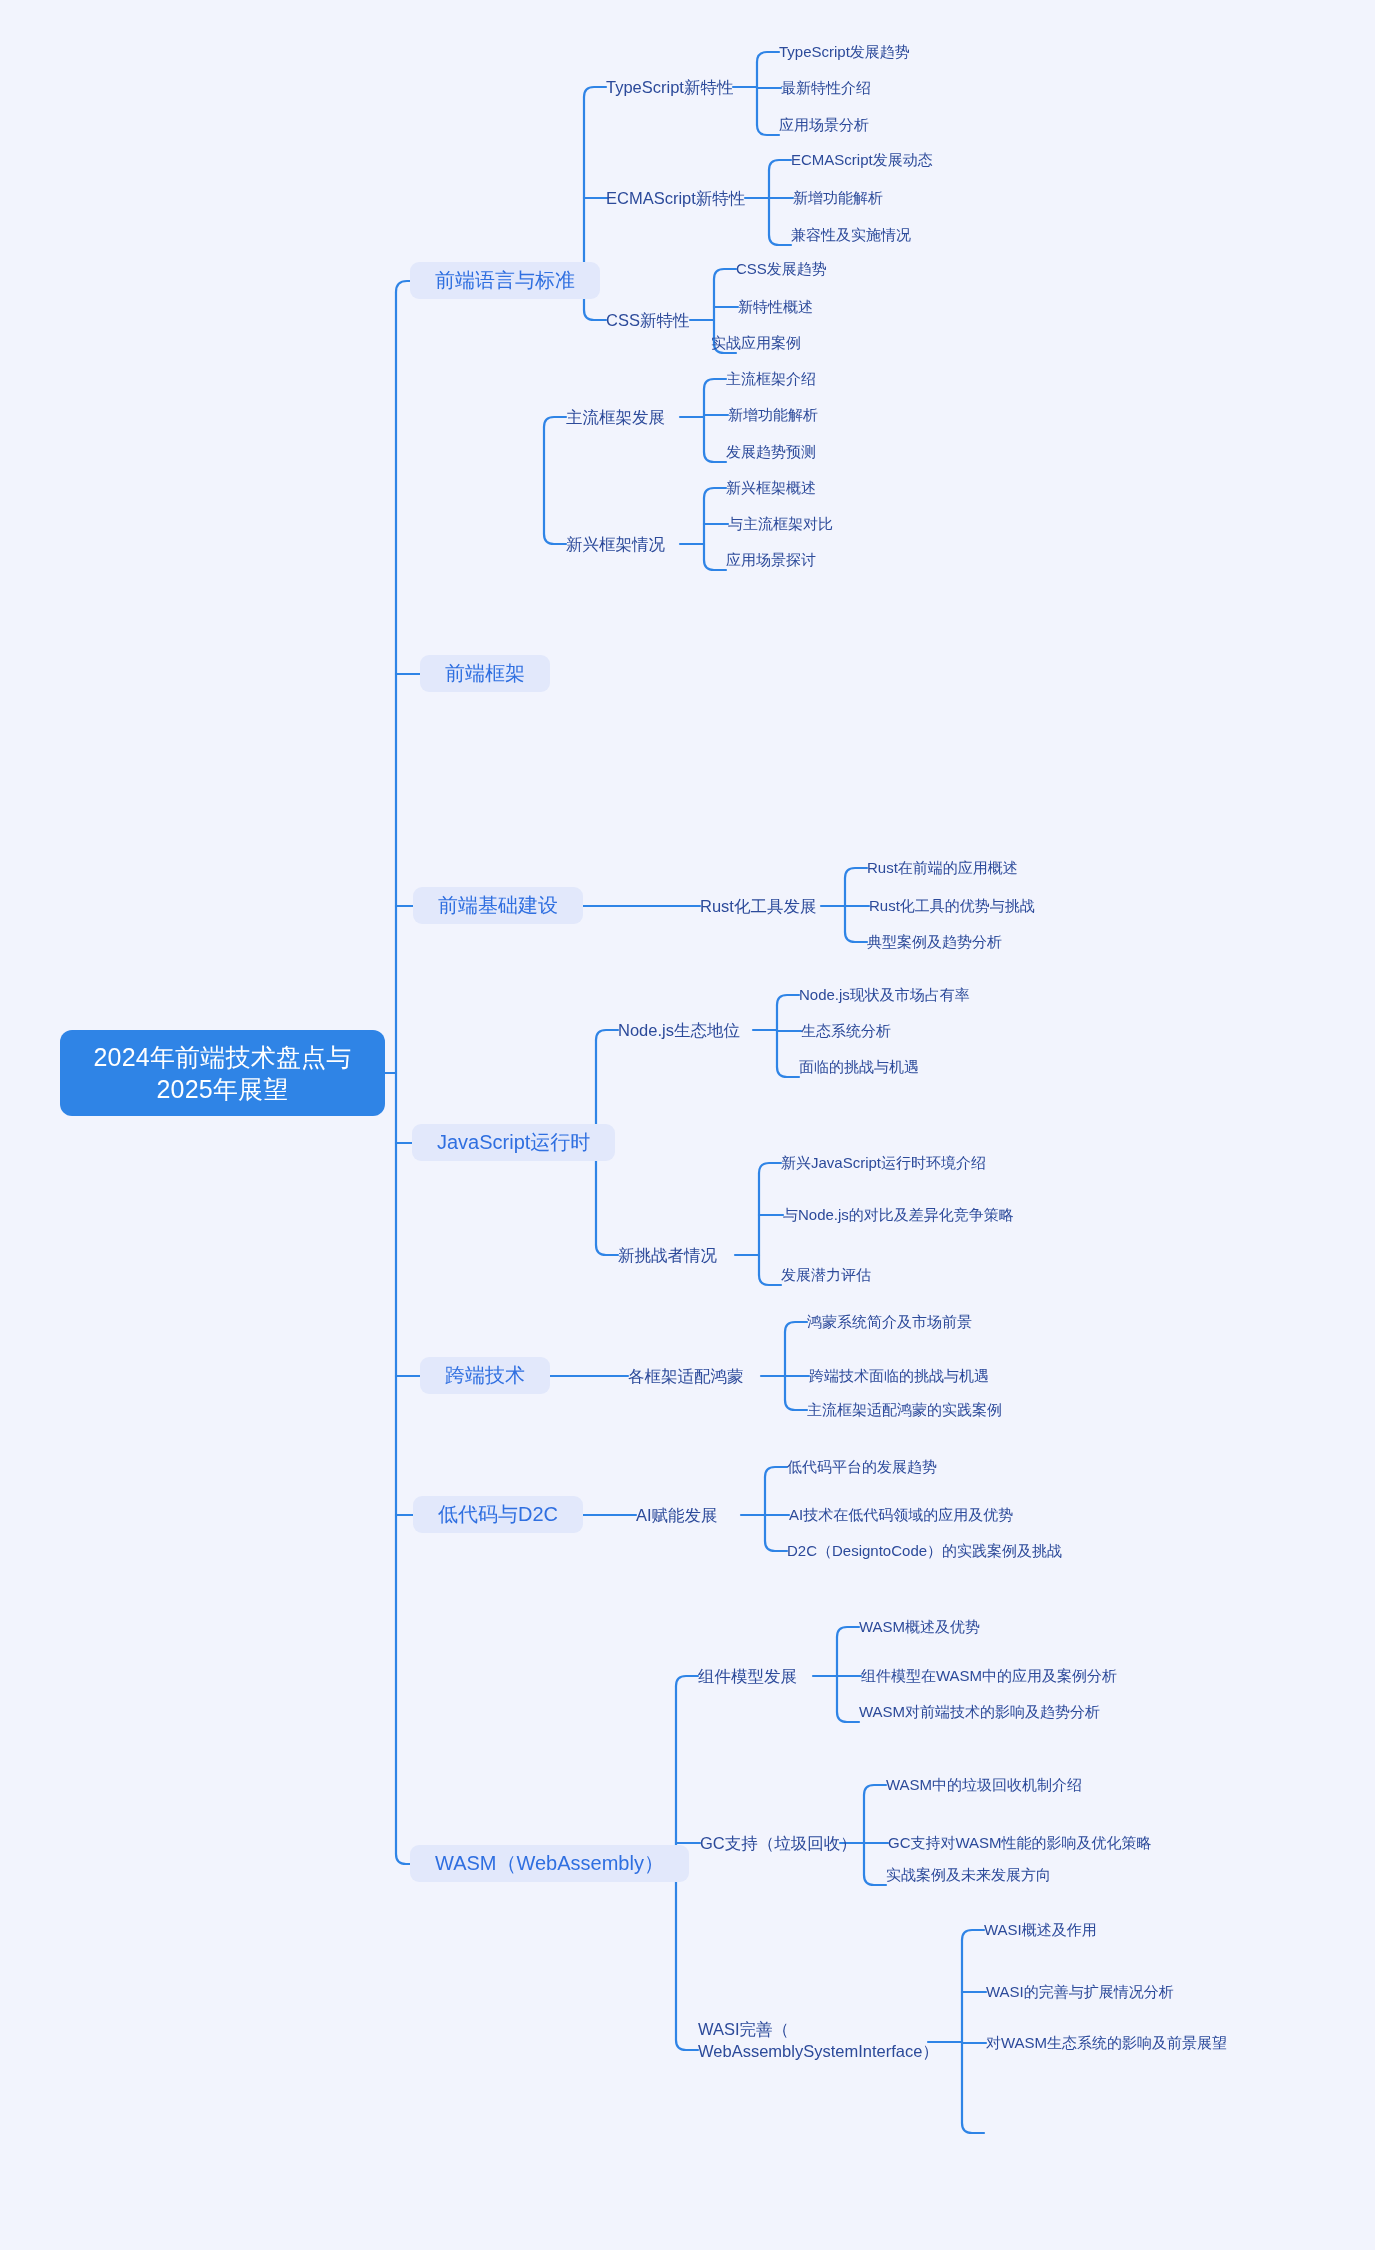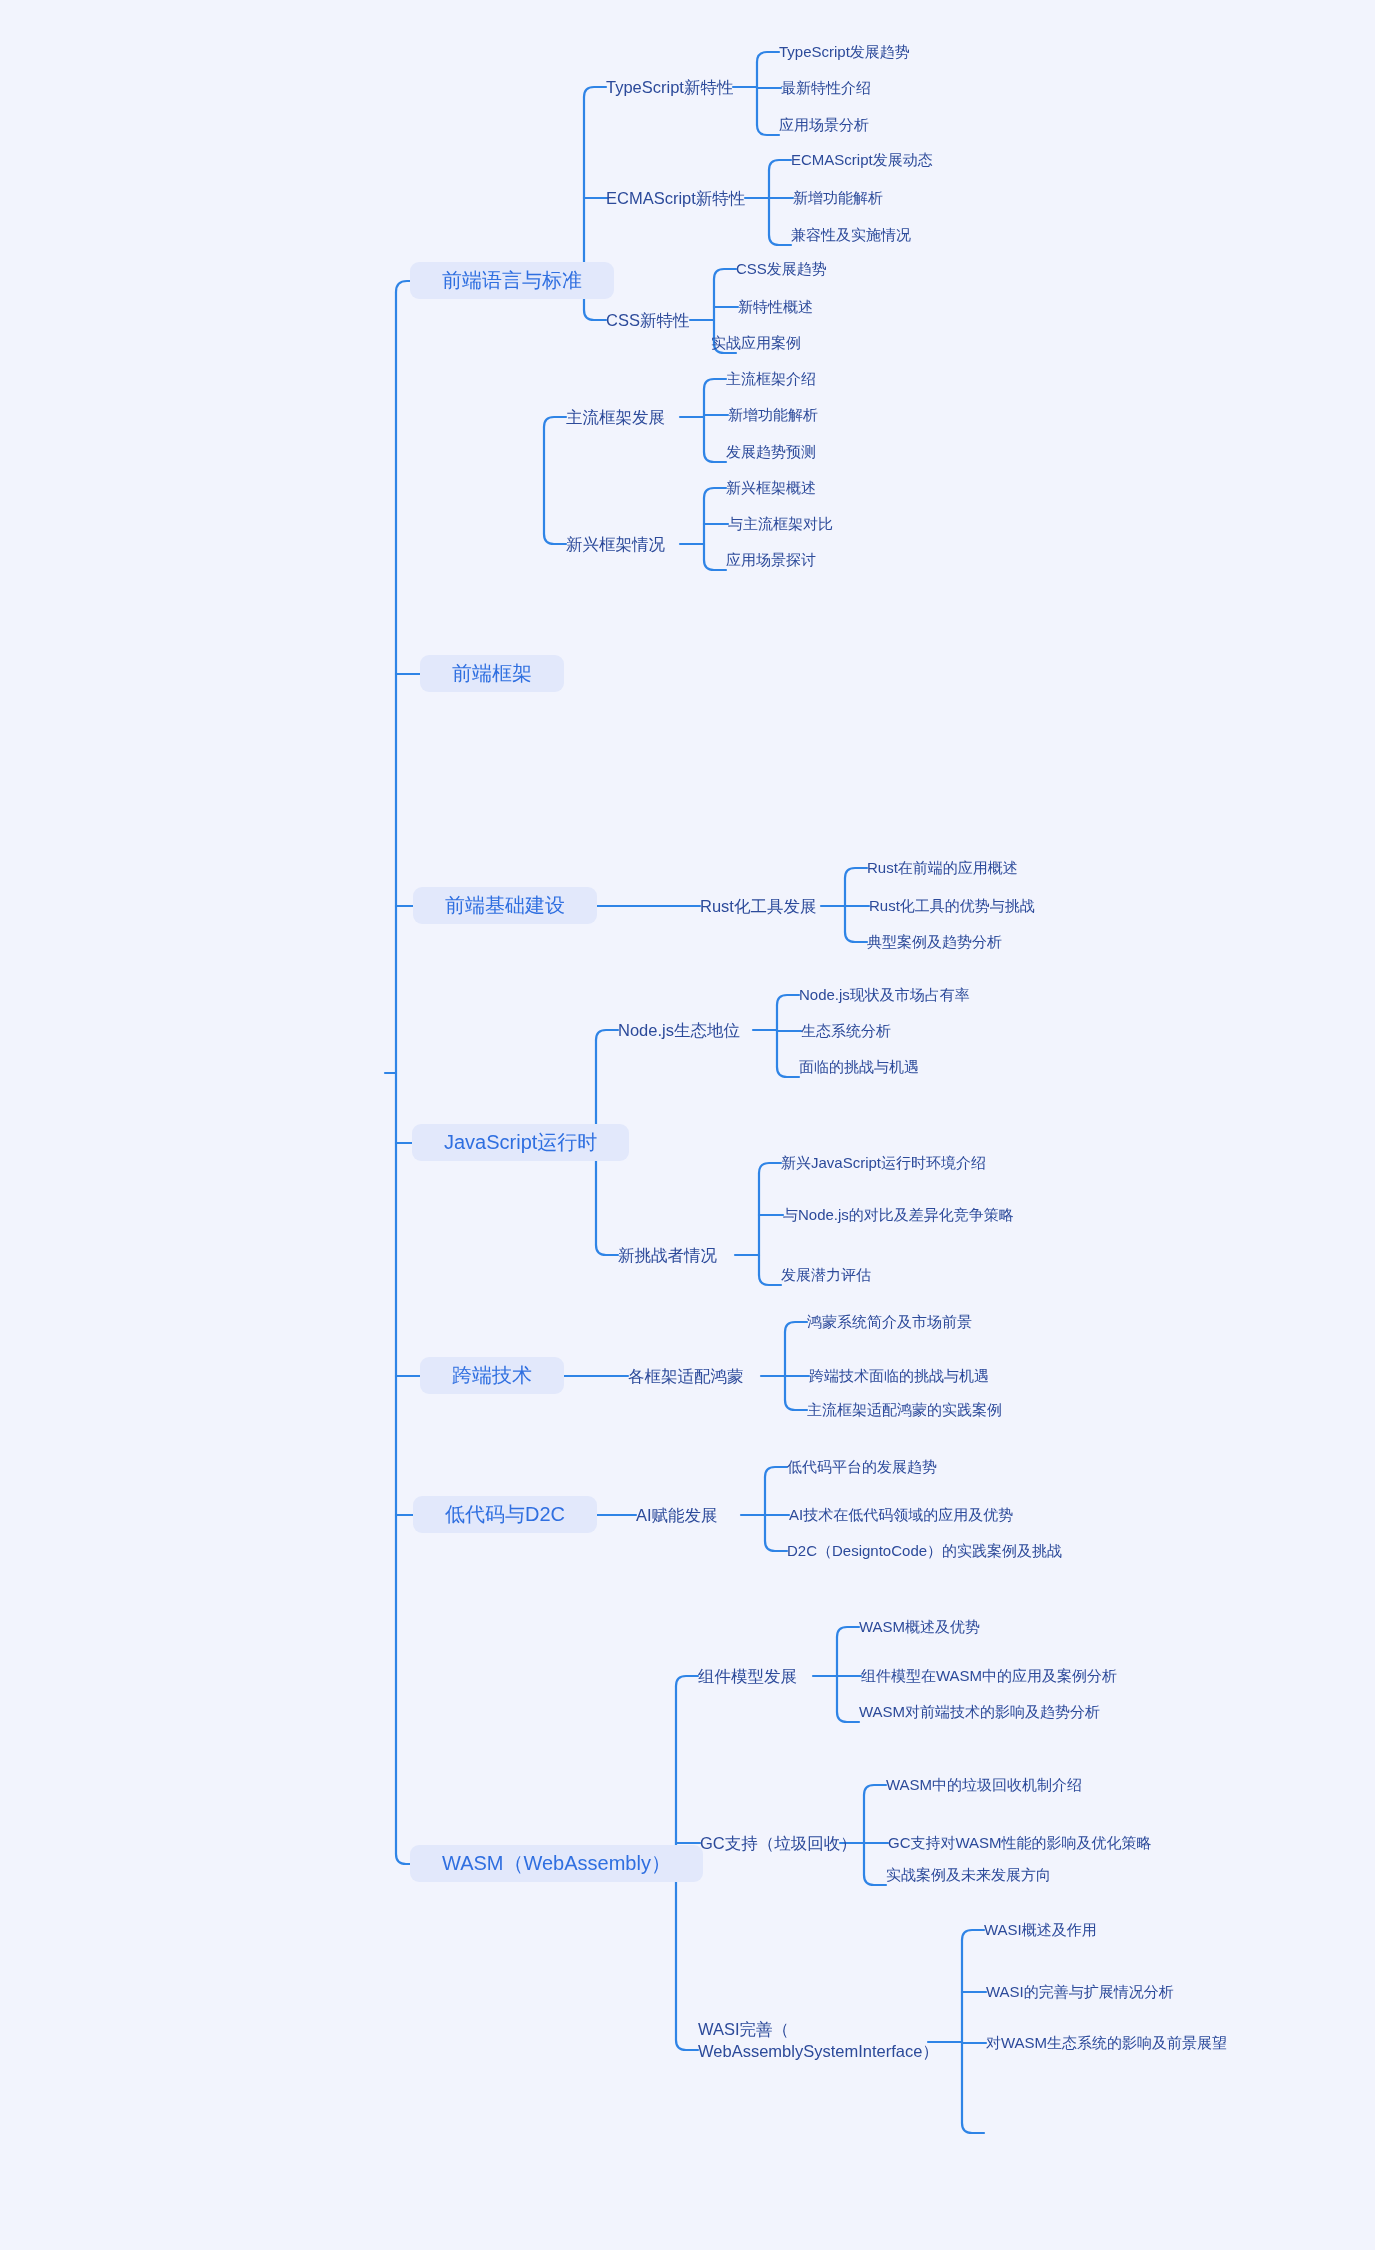--- a/index.html
+++ b/index.html
@@ -43,21 +43,21 @@
     padding: 10px 14px;
     letter-spacing: .2px;
   }
   
   .branch-node {
     background: #e2e8fb;
     color: #2f6fe0;
     border-radius: 9px;
     font-size: 20px;
     line-height: 1.25;
-    padding: 7px 32px;
+    padding: 7px 25px;
     justify-content: center;
     text-align: center;
     white-space: nowrap;
   }
   
   .sub-node {
     color: #2c4a9a;
     font-size: 16.5px;
     line-height: 1.35;
     background: transparent;
@@ -200,20 +200,21 @@
 
     <path d="M928,2042 H962" stroke="#2f84e6"></path>
     <path d="M962,1940 V2123" stroke="#2f84e6"></path>
     <path d="M962,1940 Q962,1930 972,1930 H984" stroke="#2f84e6"></path>
     <path d="M962,1992 H986" stroke="#2f84e6"></path>
     <path d="M962,2043 H986" stroke="#2f84e6"></path>
     <path d="M962,2123 Q962,2133 972,2133 H984" stroke="#2f84e6"></path>
 
   </svg>
 
+  <div class="node root-node" style="left:60px; top:1030px; width:325px; height:86px;">2024年前端技术盘点与2025年展望</div>
 
   <div class="node branch-node" style="left:410px; top:262px; height:37px;">前端语言与标准</div>
 
   <div class="node sub-node" style="left:606px; top:76px; height:23px;">TypeScript新特性</div>
   <div class="node leaf-node" style="left:779px; top:42px; height:21px;">TypeScript发展趋势</div>
   <div class="node leaf-node" style="left:781px; top:78px; height:21px;">最新特性介绍</div>
   <div class="node leaf-node" style="left:779px; top:115px; height:21px;">应用场景分析</div>
 
   <div class="node sub-node" style="left:606px; top:187px; height:23px;">ECMAScript新特性</div>
   <div class="node leaf-node" style="left:791px; top:150px; height:21px;">ECMAScript发展动态</div>

